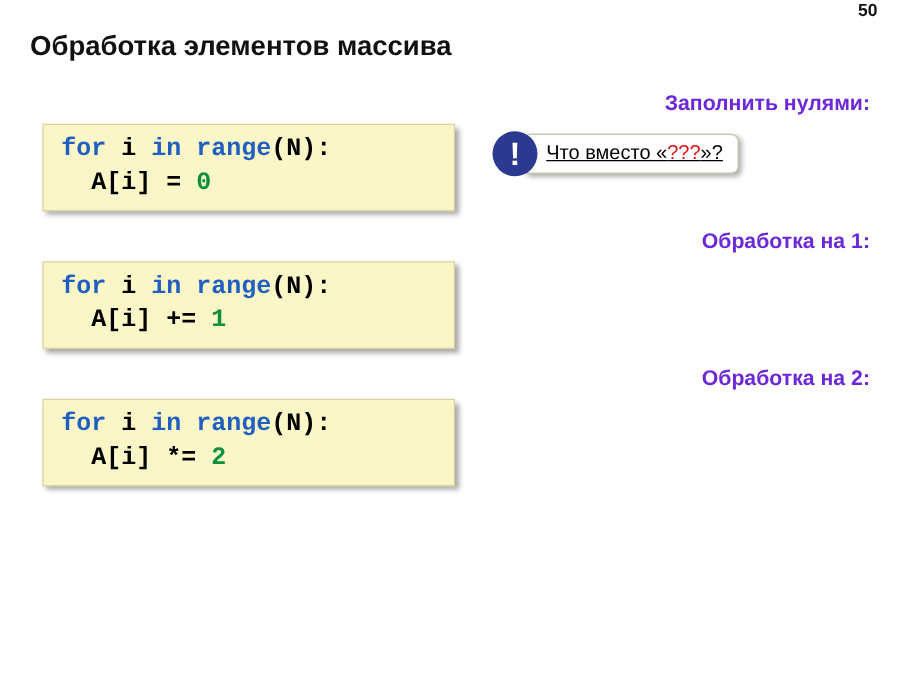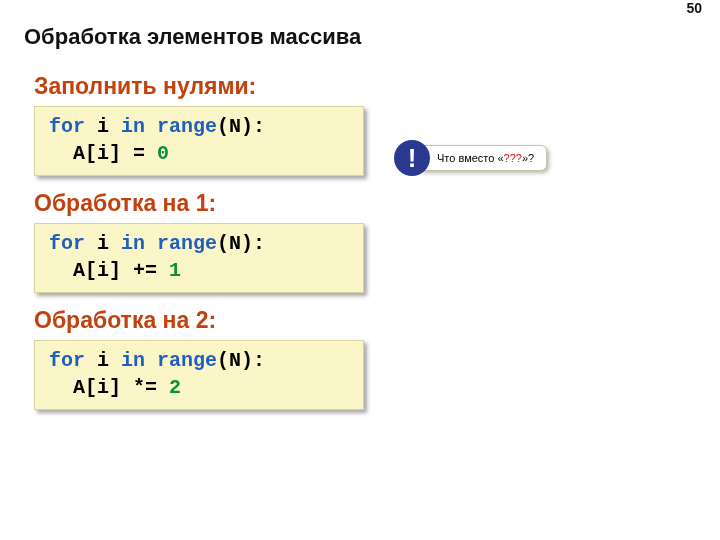--- a/index.html
+++ b/index.html
@@ -20,30 +20,31 @@
     color: #111;
   }
   .title {
     font-size: 22px;
     font-weight: bold;
     color: #111;
     margin-top: 6px;
     margin-bottom: 23px;
   }
   .subhead {
-    font-size: 23px;
+    font-size: 17px;
     font-weight: bold;
-    color: #c2410c;
+    color: #6d28d9;
     margin-top: 14px;
     margin-bottom: 6px;
     margin-left: 10px;
+    text-align: right;
   }
   .row {
     display: flex;
-    align-items: flex-end;
+    align-items: flex-start;
     gap: 30px;
   }
   .codebox {
     background: #fbf6c8;
     border: 1px solid #d8d4a0;
     box-shadow: 3px 3px 4px rgba(0,0,0,0.35);
     font-family: "Courier New", monospace;
     font-size: 20px;
     font-weight: bold;
     line-height: 1.35;
@@ -74,24 +75,25 @@
     justify-content: center;
     z-index: 2;
     position: relative;
   }
   .speech {
     background: #fff;
     border: 1px solid #c8c4a4;
     box-shadow: 2px 2px 4px rgba(0,0,0,0.3);
     border-radius: 6px;
     padding: 6px 12px;
-    font-size: 11px;
+    font-size: 16px;
     margin-left: -12px;
     padding-left: 18px;
     color: #000;
+    text-decoration: underline;
   }
   .qmarks { color: #d11; }
 </style>
 </head>
 <body>
 
 <div class="page-num">50</div>
 
 <div class="title">Обработка элементов массива</div>
 

